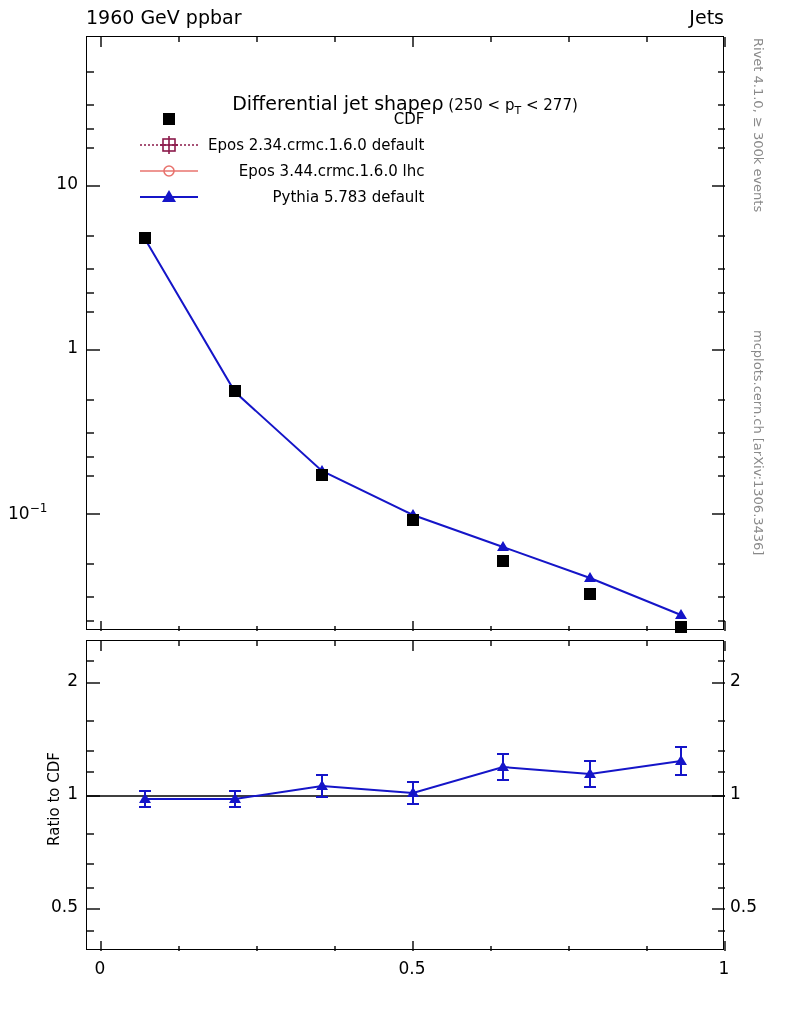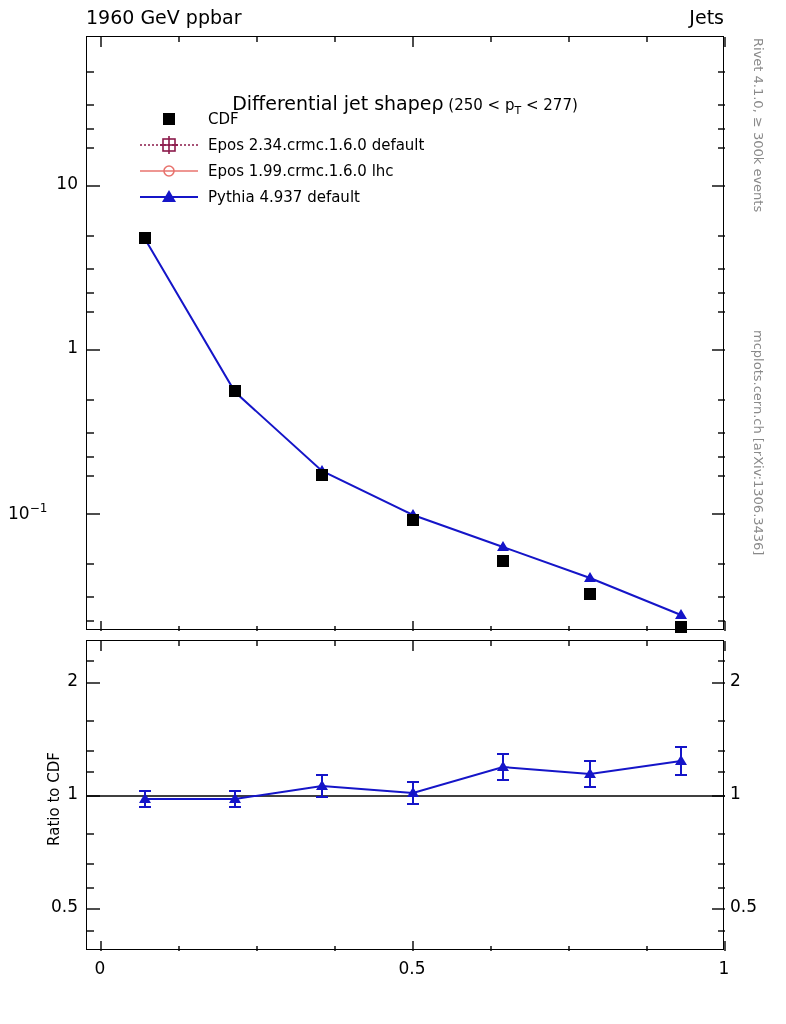--- a/index.html
+++ b/index.html
@@ -78,20 +78,21 @@
   
   .legend {
     position: absolute;
     left: 140px; top: 106px;
     font-size: 15px;
   }
   .legend-row {
     height: 26px;
     display: flex;
     align-items: center;
+    justify-content: space-between;
   }
   .legend-mark {
     width: 58px;
     height: 20px;
     margin-right: 10px;
     flex: 0 0 58px;
   }
   .legend-label { white-space: nowrap; }
 
   
@@ -244,28 +245,28 @@
         <line x1="29" y1="1" x2="29" y2="19" stroke="#8b1a4a" stroke-width="1.6"></line>
         <line x1="20" y1="10" x2="38" y2="10" stroke="#8b1a4a" stroke-width="1.6"></line>
       </svg>
       <span class="legend-label">Epos 2.34.crmc.1.6.0 default</span>
     </div>
     <div class="legend-row">
       <svg class="legend-mark" viewBox="0 0 58 20">
         <line x1="0" y1="10" x2="58" y2="10" stroke="#e8736e" stroke-width="1.6"></line>
         <circle cx="29" cy="10" r="5" fill="none" stroke="#e8736e" stroke-width="1.6"></circle>
       </svg>
-      <span class="legend-label">Epos 1.99.crmc.1.6.0 lhc</span>
+      <span class="legend-label">Epos 3.44.crmc.1.6.0 lhc</span>
     </div>
     <div class="legend-row">
       <svg class="legend-mark" viewBox="0 0 58 20">
         <line x1="0" y1="10" x2="58" y2="10" stroke="#1515c8" stroke-width="2"></line>
         <polygon points="29,3 36,15 22,15" fill="#1515c8"></polygon>
       </svg>
-      <span class="legend-label">Pythia 4.937 default</span>
+      <span class="legend-label">Pythia 5.783 default</span>
     </div>
   </div>
 
   <div class="tick tick-y-main" style="top:173px;">10</div>
   <div class="tick tick-y-main" style="top:337px;">1</div>
   <div class="tick" style="top:501px; left:8px; width:70px; text-align:left;">10<span class="sup10">−1</span></div>
 
   <div class="panel" id="ratio-panel">
     <svg class="layer" width="638" height="310" viewBox="0 0 638 310">
 

